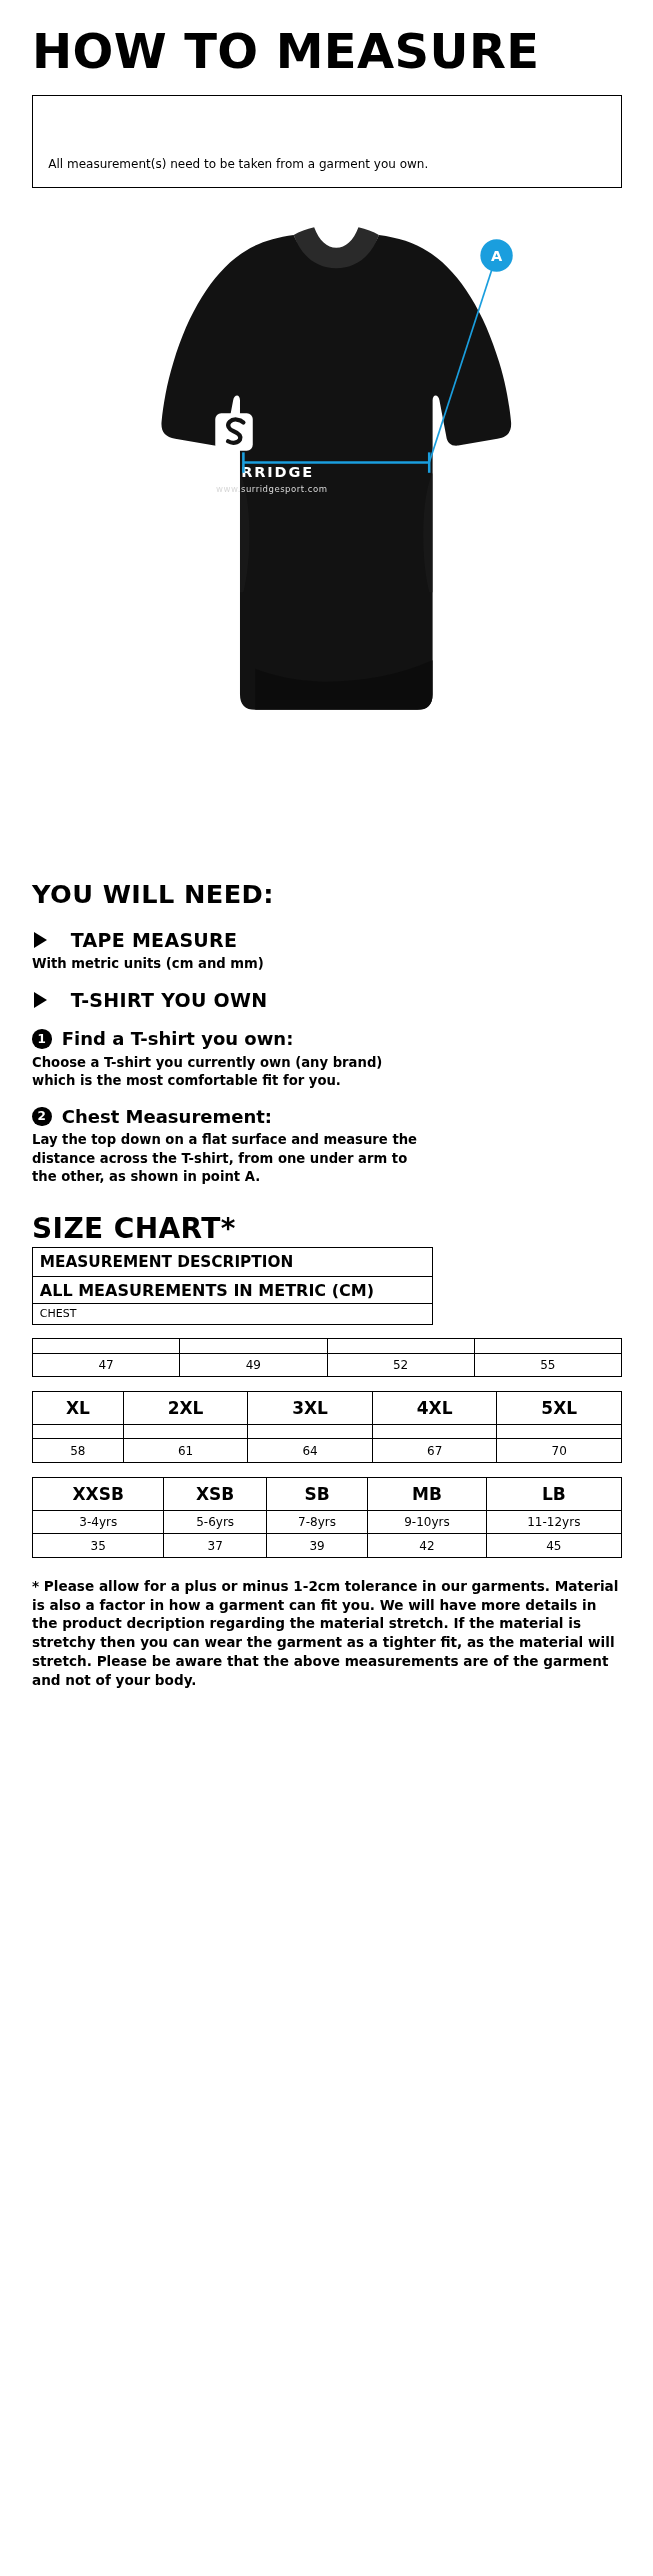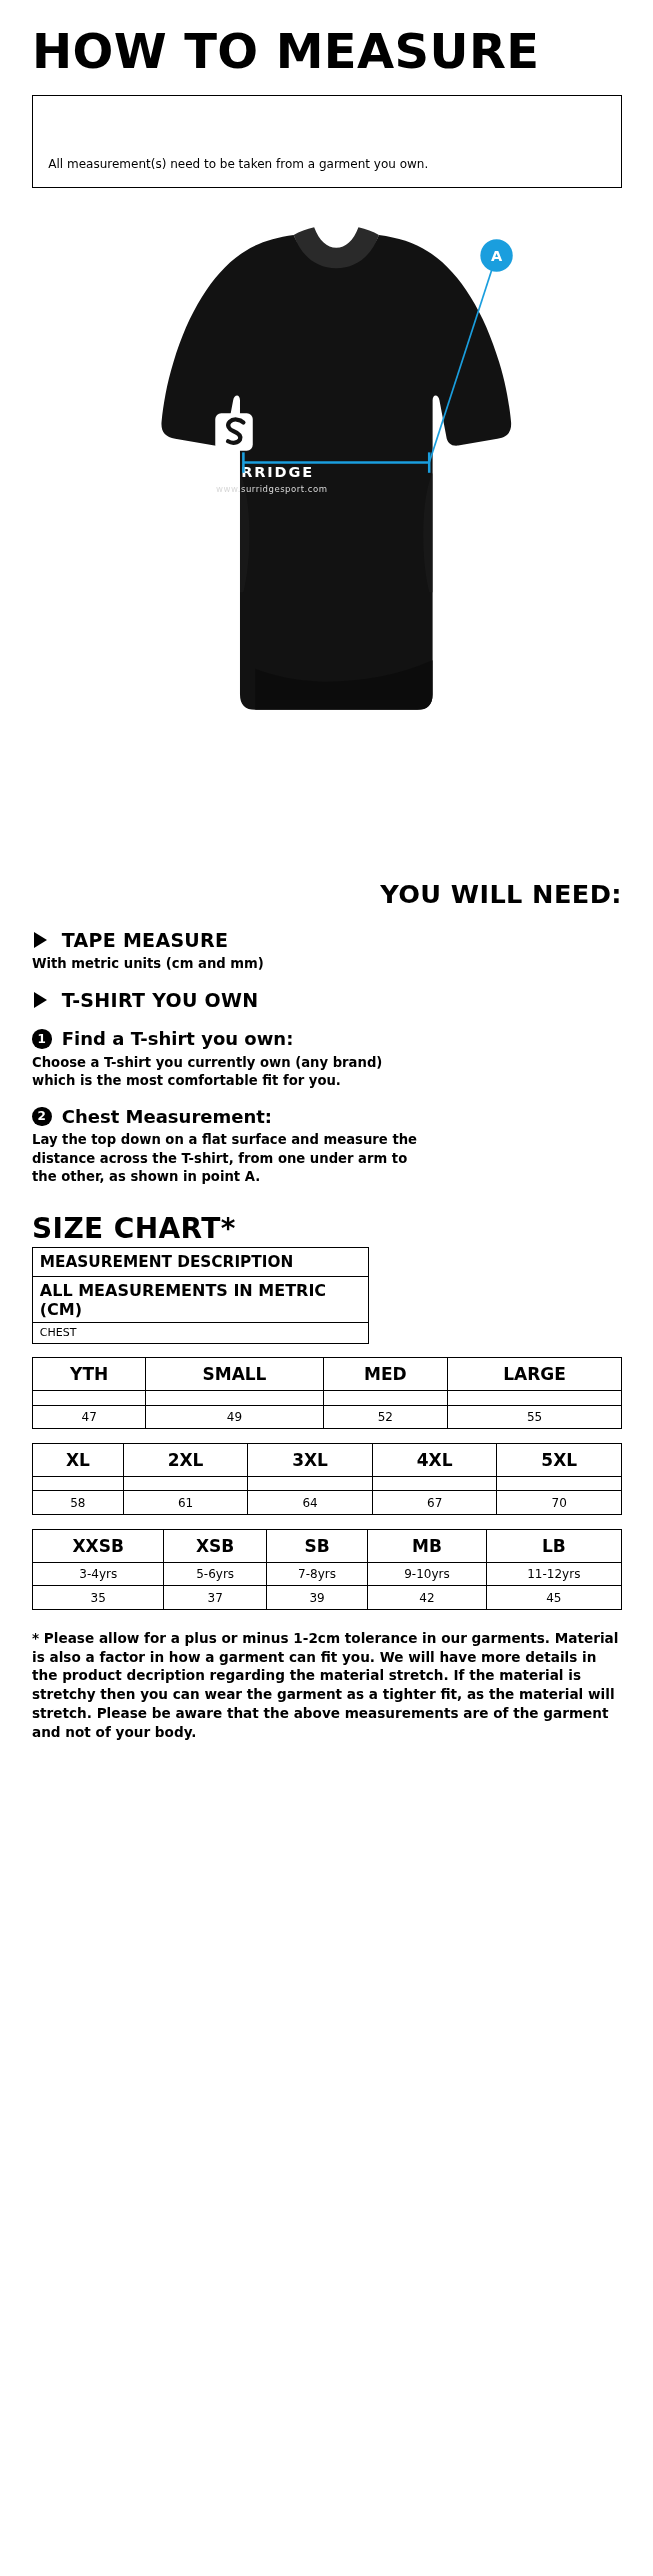--- a/index.html
+++ b/index.html
@@ -46,28 +46,27 @@
     margin-bottom: 8.5px;
   }
   .shirt-figure svg { display: block; }
 
   
   .section-heading {
     font-size: 25.6px;
     font-weight: bold;
     letter-spacing: 0.4px;
     margin: 13.6px 0 20.5px 0;
-    text-align: right;
   }
 
   .need-item { margin-bottom: 17px; }
   .need-row {
     display: flex;
     align-items: center;
-    gap: 15px;
+    gap: 24px;
   }
   .tri {
     width: 0; height: 0;
     border-left: 13.6px solid #000;
     border-top: 8.5px solid transparent;
     border-bottom: 8.5px solid transparent;
     margin-left: 1.7px;
   }
   .need-title {
     font-size: 19px;
@@ -127,21 +126,21 @@
     border-collapse: collapse;
     margin-bottom: 13.6px;
   }
   table td, table th {
     border: 1.3px solid #000;
     text-align: center;
     font-weight: bold;
     padding: 2.6px 3.4px;
   }
 
-  .desc-table { width: 337px; }
+  .desc-table { width: 401px; }
   .desc-table .t-head {
     font-size: 15.3px;
     text-align: left;
     padding: 5.1px 6.8px;
   }
   .desc-table .t-sub {
     font-size: 16px;
     text-align: left;
     padding: 3.4px 6.8px;
     font-weight: bold;
@@ -291,26 +290,20 @@
           <td class="t-sub">ALL MEASUREMENTS IN METRIC (CM)</td>
         </tr>
     <tr>
           <td class="t-row">CHEST</td>
         </tr>
   </tbody>
     </table>
 
   <table class="size-table">
     <tbody>
-        <tr>
-      <th>YTH</th>
-      <th>SMALL</th>
-      <th>MED</th>
-      <th>LARGE</th>
-    </tr>
     <tr>
       <td class="spacer"></td>
       <td class="spacer"></td>
       <td class="spacer"></td>
       <td class="spacer"></td>
     </tr>
     <tr>
       <td class="val">47</td>
       <td class="val">49</td>
       <td class="val">52</td>

